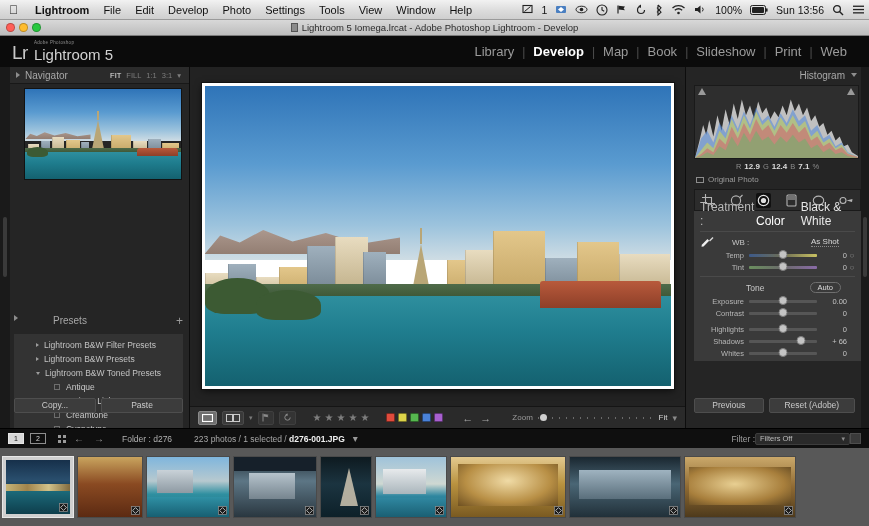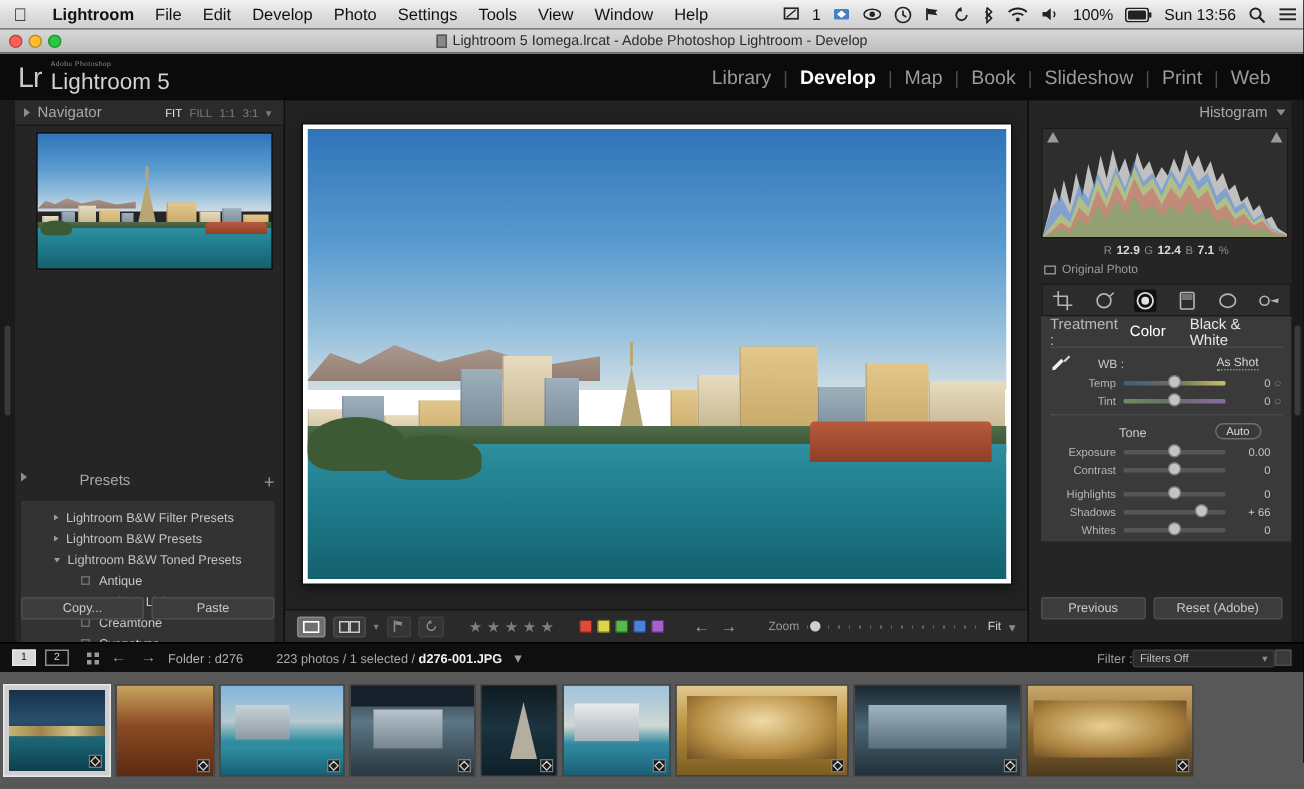--- a/index.html
+++ b/index.html
@@ -126,21 +126,21 @@
   .origphoto .ic { width:8px;height:6px;border:1px solid #8d8d8d; }
 
   .toolstrip { margin:3px 8px 0 8px; height:22px; background:#2c2c2c; border:1px solid #1a1a1a;
                display:flex; align-items:center; justify-content:space-around; }
   .toolstrip .ti { width:15px; height:15px; display:flex; align-items:center; justify-content:center; color:#b5b5b5; }
   .toolstrip .ti.active { background:#111; border-radius:2px; }
 
   .basic-hdr { display:flex; align-items:center; justify-content:flex-end; height:16px; padding:0 12px 0 8px;
                font-size:10px; color:#cfcfcf; margin-top:3px; }
   .basic-body { background:#3a3a3a; margin:0 8px; padding:4px 0 2px 0; }
-  .treat-row { display:flex; align-items:center; font-size:10px; height:13px; padding:0 6px; color:#b9b9b9; }
+  .treat-row { display:flex; align-items:flex-end; font-size:12px; height:13px; padding:0 6px; color:#b9b9b9; }
   .treat-row .t-lab { width:48px; }
   .treat-row .seg { color:#e7e7e7; padding:0 8px; }
   .treat-row .seg.active { color:#fff; }
   .wbrow { display:flex; align-items:center; height:14px; padding:0 6px; font-size:8px; color:#c6c6c6; gap:4px; }
   .eyedrop { width:14px; height:12px; position:relative; }
   .wb-lab { margin-left:14px; }
   .asshot { margin-left:auto; margin-right:16px; color:#d8d8d8; border-bottom:1px dotted #8c8c8c; }
   .srow { display:flex; align-items:center; height:12px; padding:0 4px 0 6px; font-size:7.5px; color:#bcbcbc; }
   .srow .slab { width:44px; text-align:right; margin-right:5px; color:#b6b6b6; }
   .srow .sbar { flex:1; height:10px; position:relative; }
@@ -163,21 +163,21 @@
 
   
   .fsbar { position:absolute; left:0; top:428px; width:869px; height:20px; background:#0f0f0f;
            border-top:1px solid #000; display:flex; align-items:center; padding:0 8px; gap:6px; font-size:8.5px; color:#a0a0a0;}
   .fsbox { width:16px; height:11px; border:1px solid #8e8e8e; display:flex; align-items:center; justify-content:center;
            font-size:7px; color:#d6d6d6; }
   .fsbox.sel { background:#d8d8d8; color:#111; border-color:#e6e6e6; }
   .griddots { display:grid; grid-template-columns:3px 3px; grid-template-rows:3px 3px; gap:2px; margin-left:6px;}
   .griddots i { background:#9a9a9a; display:block; }
   .fsarrow { color:#9a9a9a; font-size:10px; padding:0 2px;}
-  .folderlbl { color:#b2b2b2; }
+  .folderlbl { margin-left:10px; color:#b2b2b2; }
   .countlbl { margin-left:16px; color:#a8a8a8; }
   .countlbl b { color:#f0f0f0; }
   .filterbox { margin-left:auto; display:flex; align-items:center; }
   .filtersel { width:95px; height:12px; background:#2a2a2a; border:1px solid #3d3d3d; border-radius:2px;
                display:flex; align-items:center; padding:0 4px; font-size:7.5px; color:#bdbdbd;}
   .filtersel .cv { margin-left:auto; color:#8e8e8e; font-size:7px;}
   .fsq { width:11px; height:11px; background:#3a3a3a; border:1px solid #4d4d4d; }
 
   .filmstrip { position:absolute; left:0; top:448px; width:869px; height:78px; background:#585858; display:flex; align-items:center; gap:3px; padding:0 2px;}
   .thumb { position:relative; height:62px; border:1px solid #4a4a4a; overflow:hidden; background:#2a2a2a; }

